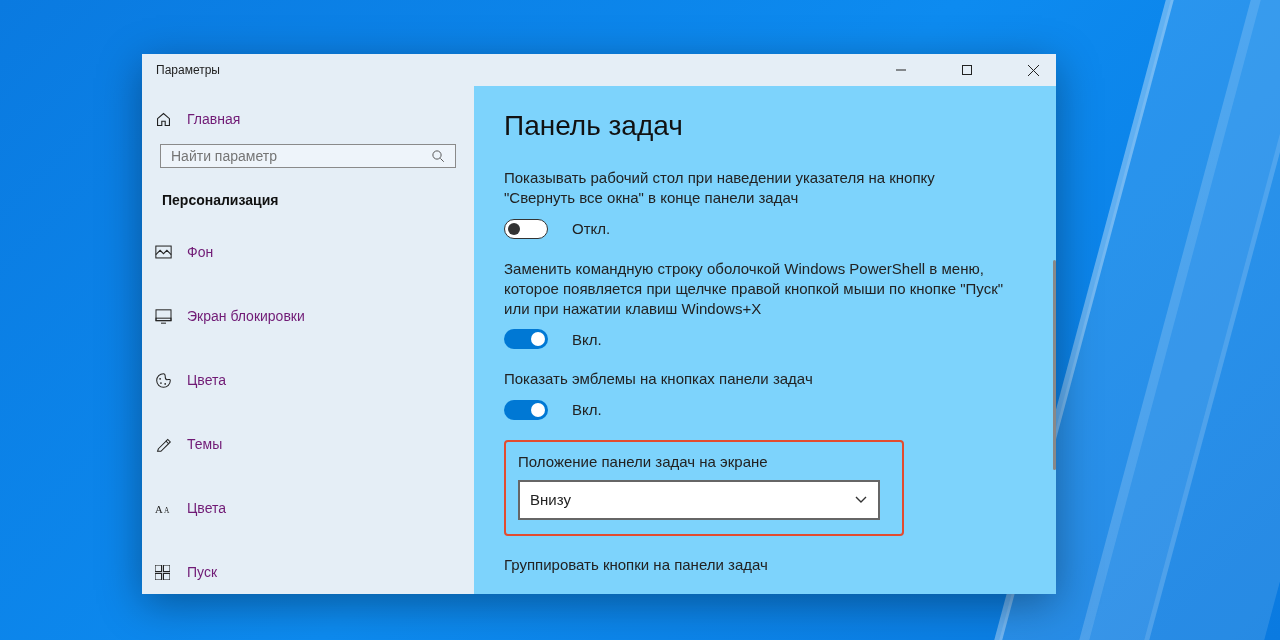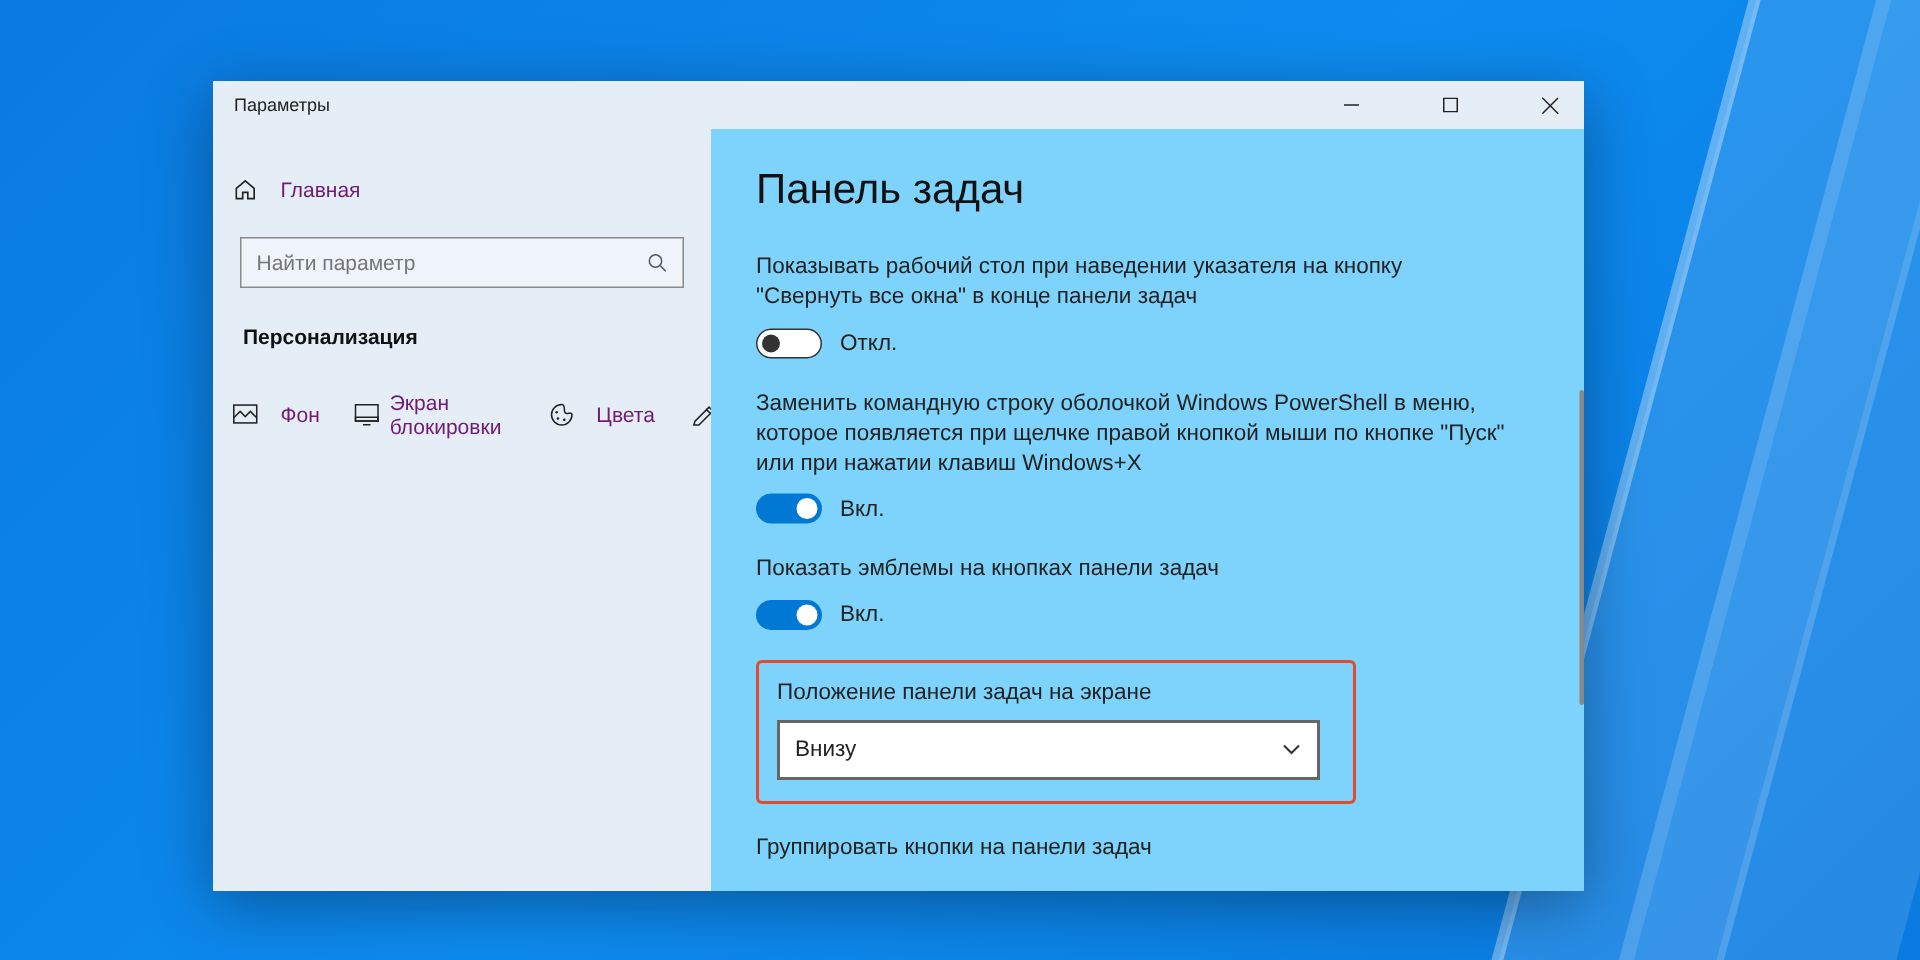--- a/index.html
+++ b/index.html
@@ -65,30 +65,30 @@
   .search input {
     flex:1; border:none; background:transparent; outline:none;
     font-size: 14px; padding: 0 10px; color:#6d28d9;
   }
   .search .sicon { width: 34px; display:flex; align-items:center; justify-content:center; color:#444; }
 
   .section-name {
     font-size: 14px; font-weight:600; color:#111;
     padding: 10px 20px 22px 20px;
   }
-  .nav-list { display:flex; gap:10px; }
+  .nav-list { display:flex; flex-direction:column; gap:20px; }
 
   .content {
     flex:1; background:#7dd3fc; position:relative; overflow:hidden;
     padding: 24px 40px 0 30px;
   }
   .content h1 { font-size: 28px; font-weight: 400; color:#111; margin-bottom: 26px; }
   .setting { margin-bottom: 20px; max-width: 500px; }
   .setting .desc { font-size: 15px; color:#222; line-height: 1.35; margin-bottom: 10px; }
-  .toggle-row { display:flex; align-items:center; gap:12px; }
+  .toggle-row { display:flex; align-items:center; gap:24px; }
   .toggle { width:44px; height:20px; border-radius:10px; position:relative; }
   .toggle.off { border:1px solid #333; background:#fff; }
   .toggle.off .knob { position:absolute; left:3px; top:3px; width:12px; height:12px; border-radius:50%; background:#333; }
   .toggle.on { background:#0078d4; }
   .toggle.on .knob { position:absolute; right:3px; top:3px; width:14px; height:14px; border-radius:50%; background:#fff; }
   .toggle-label { font-size:15px; color:#222; }
 
   .highlight {
     border: 2.5px solid #e34b2f;
     border-radius: 4px;

